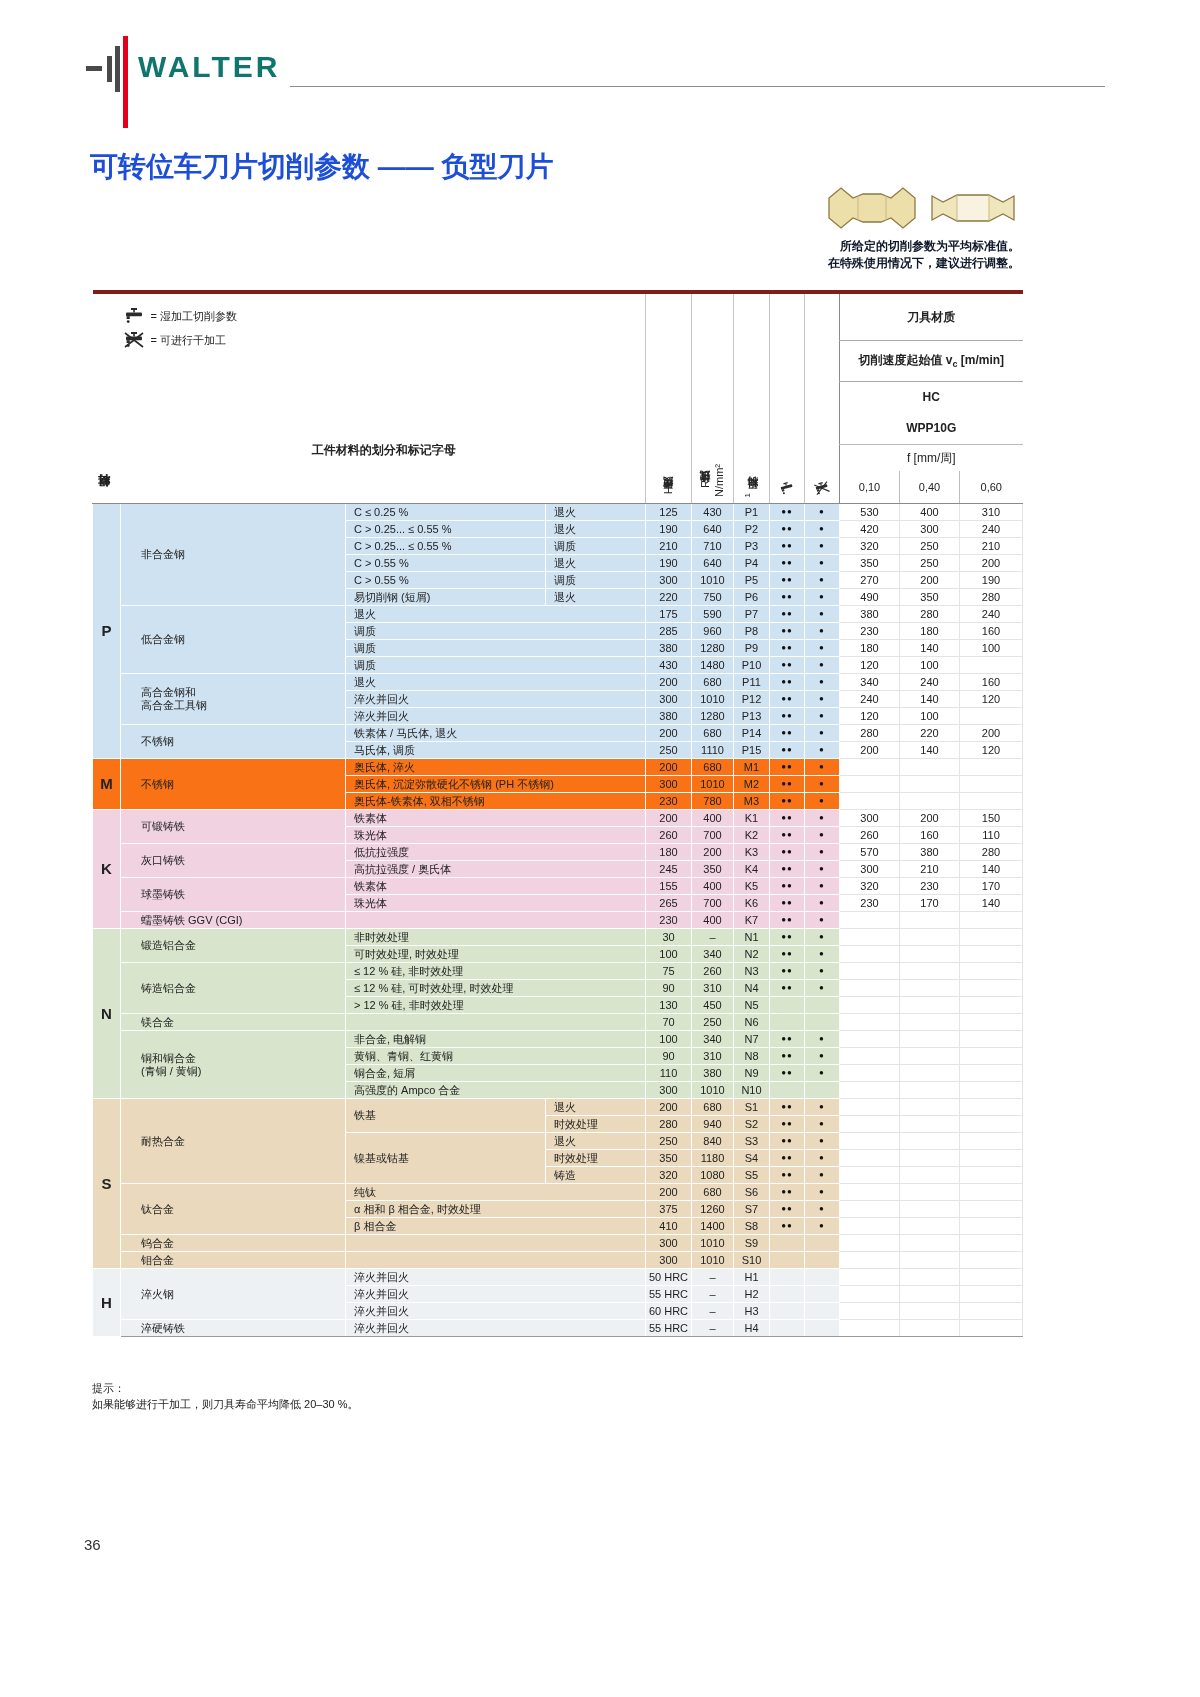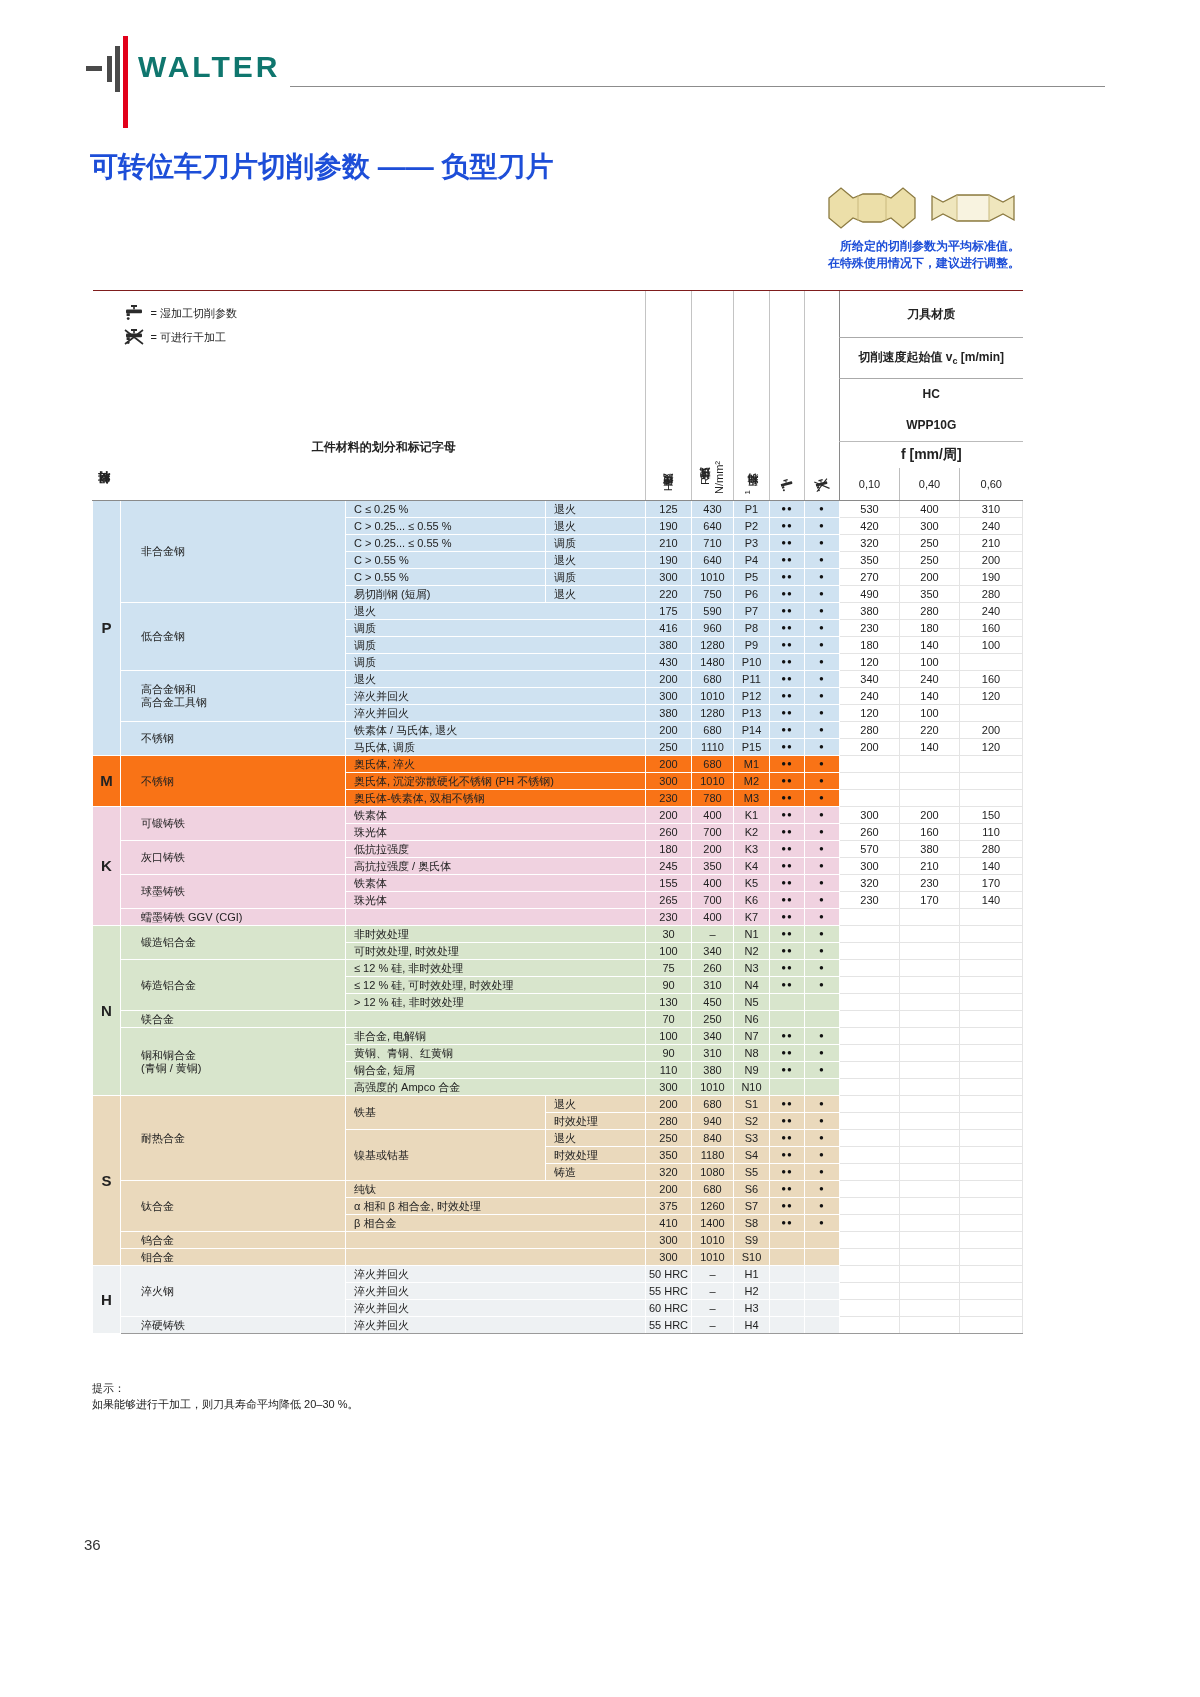--- a/index.html
+++ b/index.html
@@ -13,36 +13,36 @@
   .logo-bar2{position:absolute;left:29px;top:10px;width:5px;height:46px;background:#4a4a4a;}
   .logo-bar-red{position:absolute;left:37px;top:0;width:5px;height:92px;background:#e2001a;}
   .logo-text{position:absolute;left:52px;top:14px;font-size:30px;font-weight:bold;letter-spacing:3px;color:#0f766e;}
   .top-rule{position:absolute;left:290px;top:86px;width:815px;height:1px;background:#8c8c8c;}
 
   
   .page-title{position:absolute;left:90px;top:148px;font-size:28px;font-weight:bold;color:#1d4ed8;}
 
   
   .inserts{position:absolute;left:826px;top:184px;display:flex;gap:12px;align-items:center;}
-  .note{position:absolute;left:660px;top:238px;width:360px;text-align:right;font-size:12px;font-weight:bold;line-height:1.4;color:#1d4ed8;}
+  .note{position:absolute;left:660px;top:238px;width:360px;text-align:right;font-size:12px;font-weight:bold;line-height:1.4;color:#0f172a;}
 
   
   table.params{position:absolute;left:92px;top:290px;width:930px;border-collapse:collapse;table-layout:fixed;font-size:11px;}
   table.params td{overflow:hidden;}
 
   thead td{background:#fff;vertical-align:middle;text-align:center;}
-  .hr1 td{border-top:1px solid #7f1d1d;}
+  .hr1 td{border-top:4px solid #7f1d1d;}
   .h-left{position:relative;border-bottom:1px solid #8a8a8a;}
   .h-vert,.h-icon{border-bottom:1px solid #8a8a8a;border-left:1px solid #c4c4c4;vertical-align:bottom;padding-bottom:6px;}
   .h-right{border-left:1px solid #8a8a8a;font-weight:bold;font-size:12px;}
   .h-toolmat{height:44px;border-bottom:1px solid #aaa;}
   .h-speed{height:38px;border-bottom:1px solid #aaa;}
   .h-hc{height:28px;}
   .h-grade{height:30px;border-bottom:1px solid #bbb;}
-  .h-feed{height:24px;font-weight:bold;font-size:14px;}
+  .h-feed{height:24px;font-weight:normal;font-size:12px;}
   .h-val{height:30px;border-left:1px solid #bdbdbd;border-bottom:1px solid #8a8a8a;font-size:11px;}
   .hr6 td:first-child{border-left:1px solid #8a8a8a;}
 
   .vtext{writing-mode:vertical-rl;transform:rotate(180deg);margin:0 auto;font-size:11px;line-height:1.25;white-space:nowrap;}
   .legend{position:absolute;left:30px;top:10px;text-align:left;font-size:11px;font-weight:normal;}
   .legend-row{display:flex;align-items:center;gap:6px;height:24px;}
   .workpiece-label{position:absolute;left:40px;right:10px;bottom:44px;text-align:center;font-weight:bold;font-size:12px;}
   .matgroup-label{position:absolute;left:4px;bottom:6px;}
   .matgroup-label .vtext{font-weight:bold;font-size:12px;}
 
@@ -290,21 +290,21 @@
           <td class="num">590</td>
           <td class="num">P7</td>
           <td class="dots">●●</td>
           <td class="dots">●</td>
           <td class="speed">380</td>
           <td class="speed">280</td>
           <td class="speed">240</td>
         </tr>
         <tr class="gP">
           <td class="desc" colspan="2">调质</td>
-          <td class="num">416</td>
+          <td class="num">285</td>
           <td class="num">960</td>
           <td class="num">P8</td>
           <td class="dots">●●</td>
           <td class="dots">●</td>
           <td class="speed">230</td>
           <td class="speed">180</td>
           <td class="speed">160</td>
         </tr>
         <tr class="gP">
           <td class="desc" colspan="2">调质</td>

